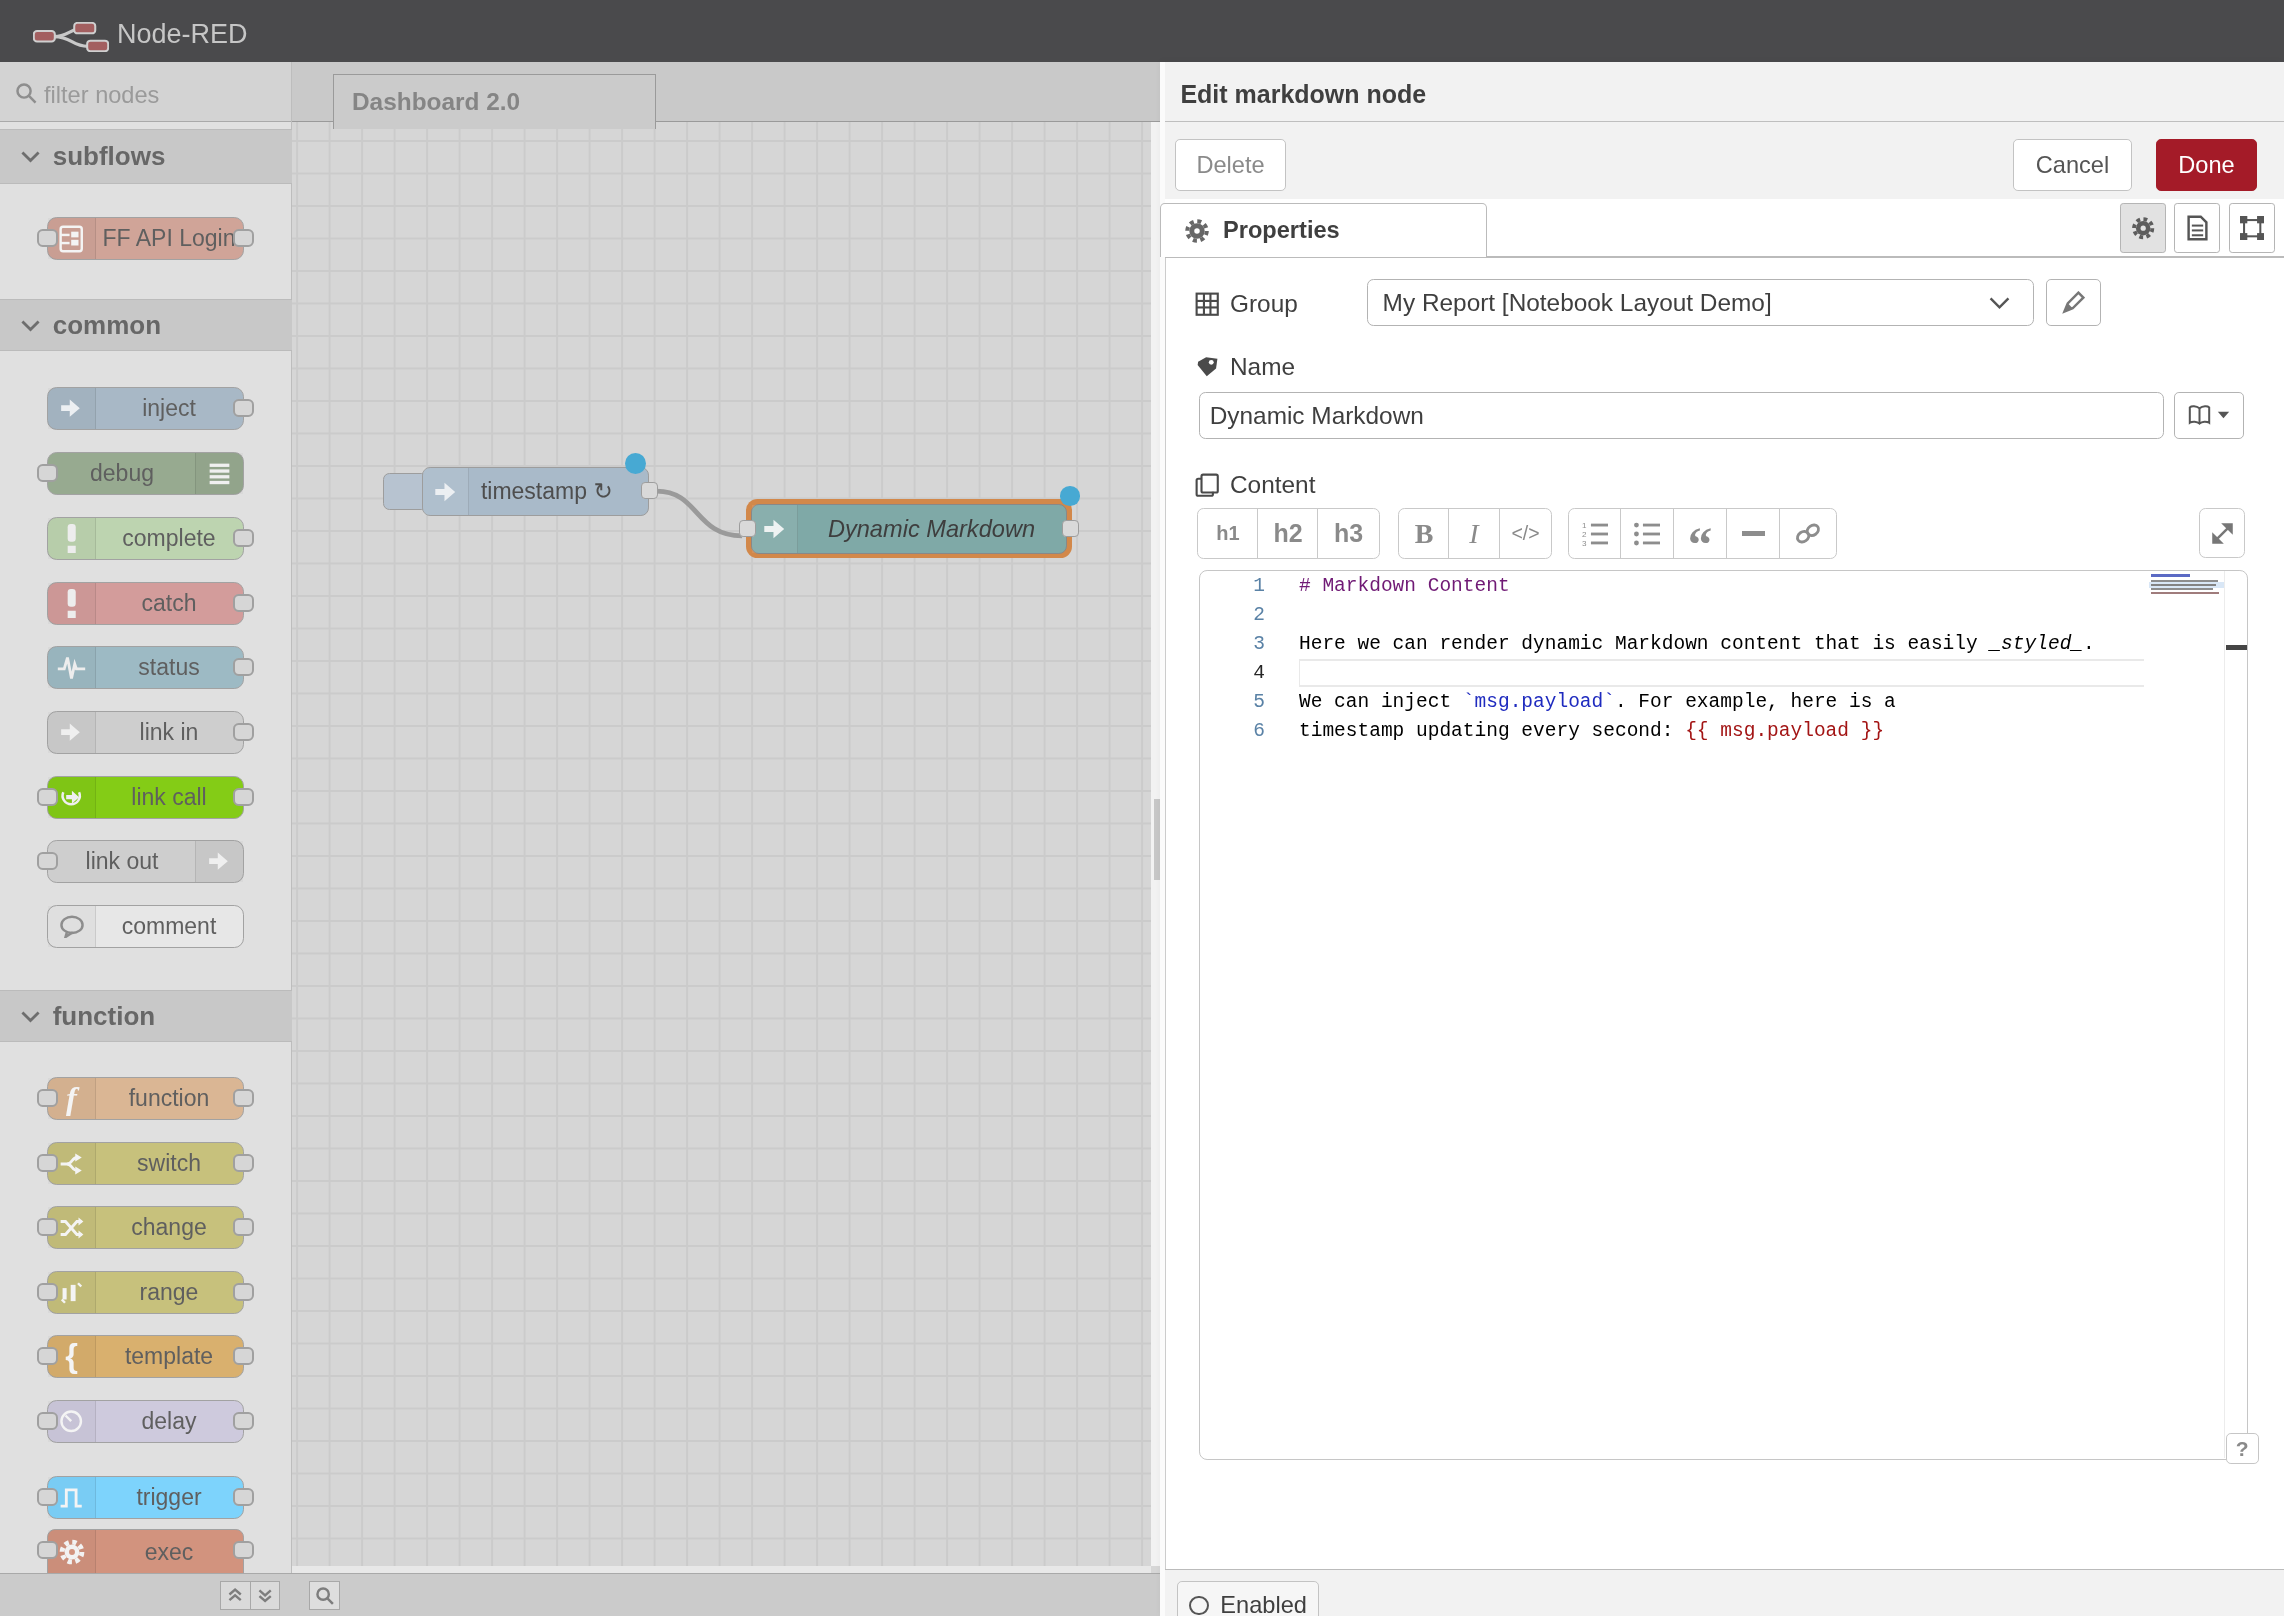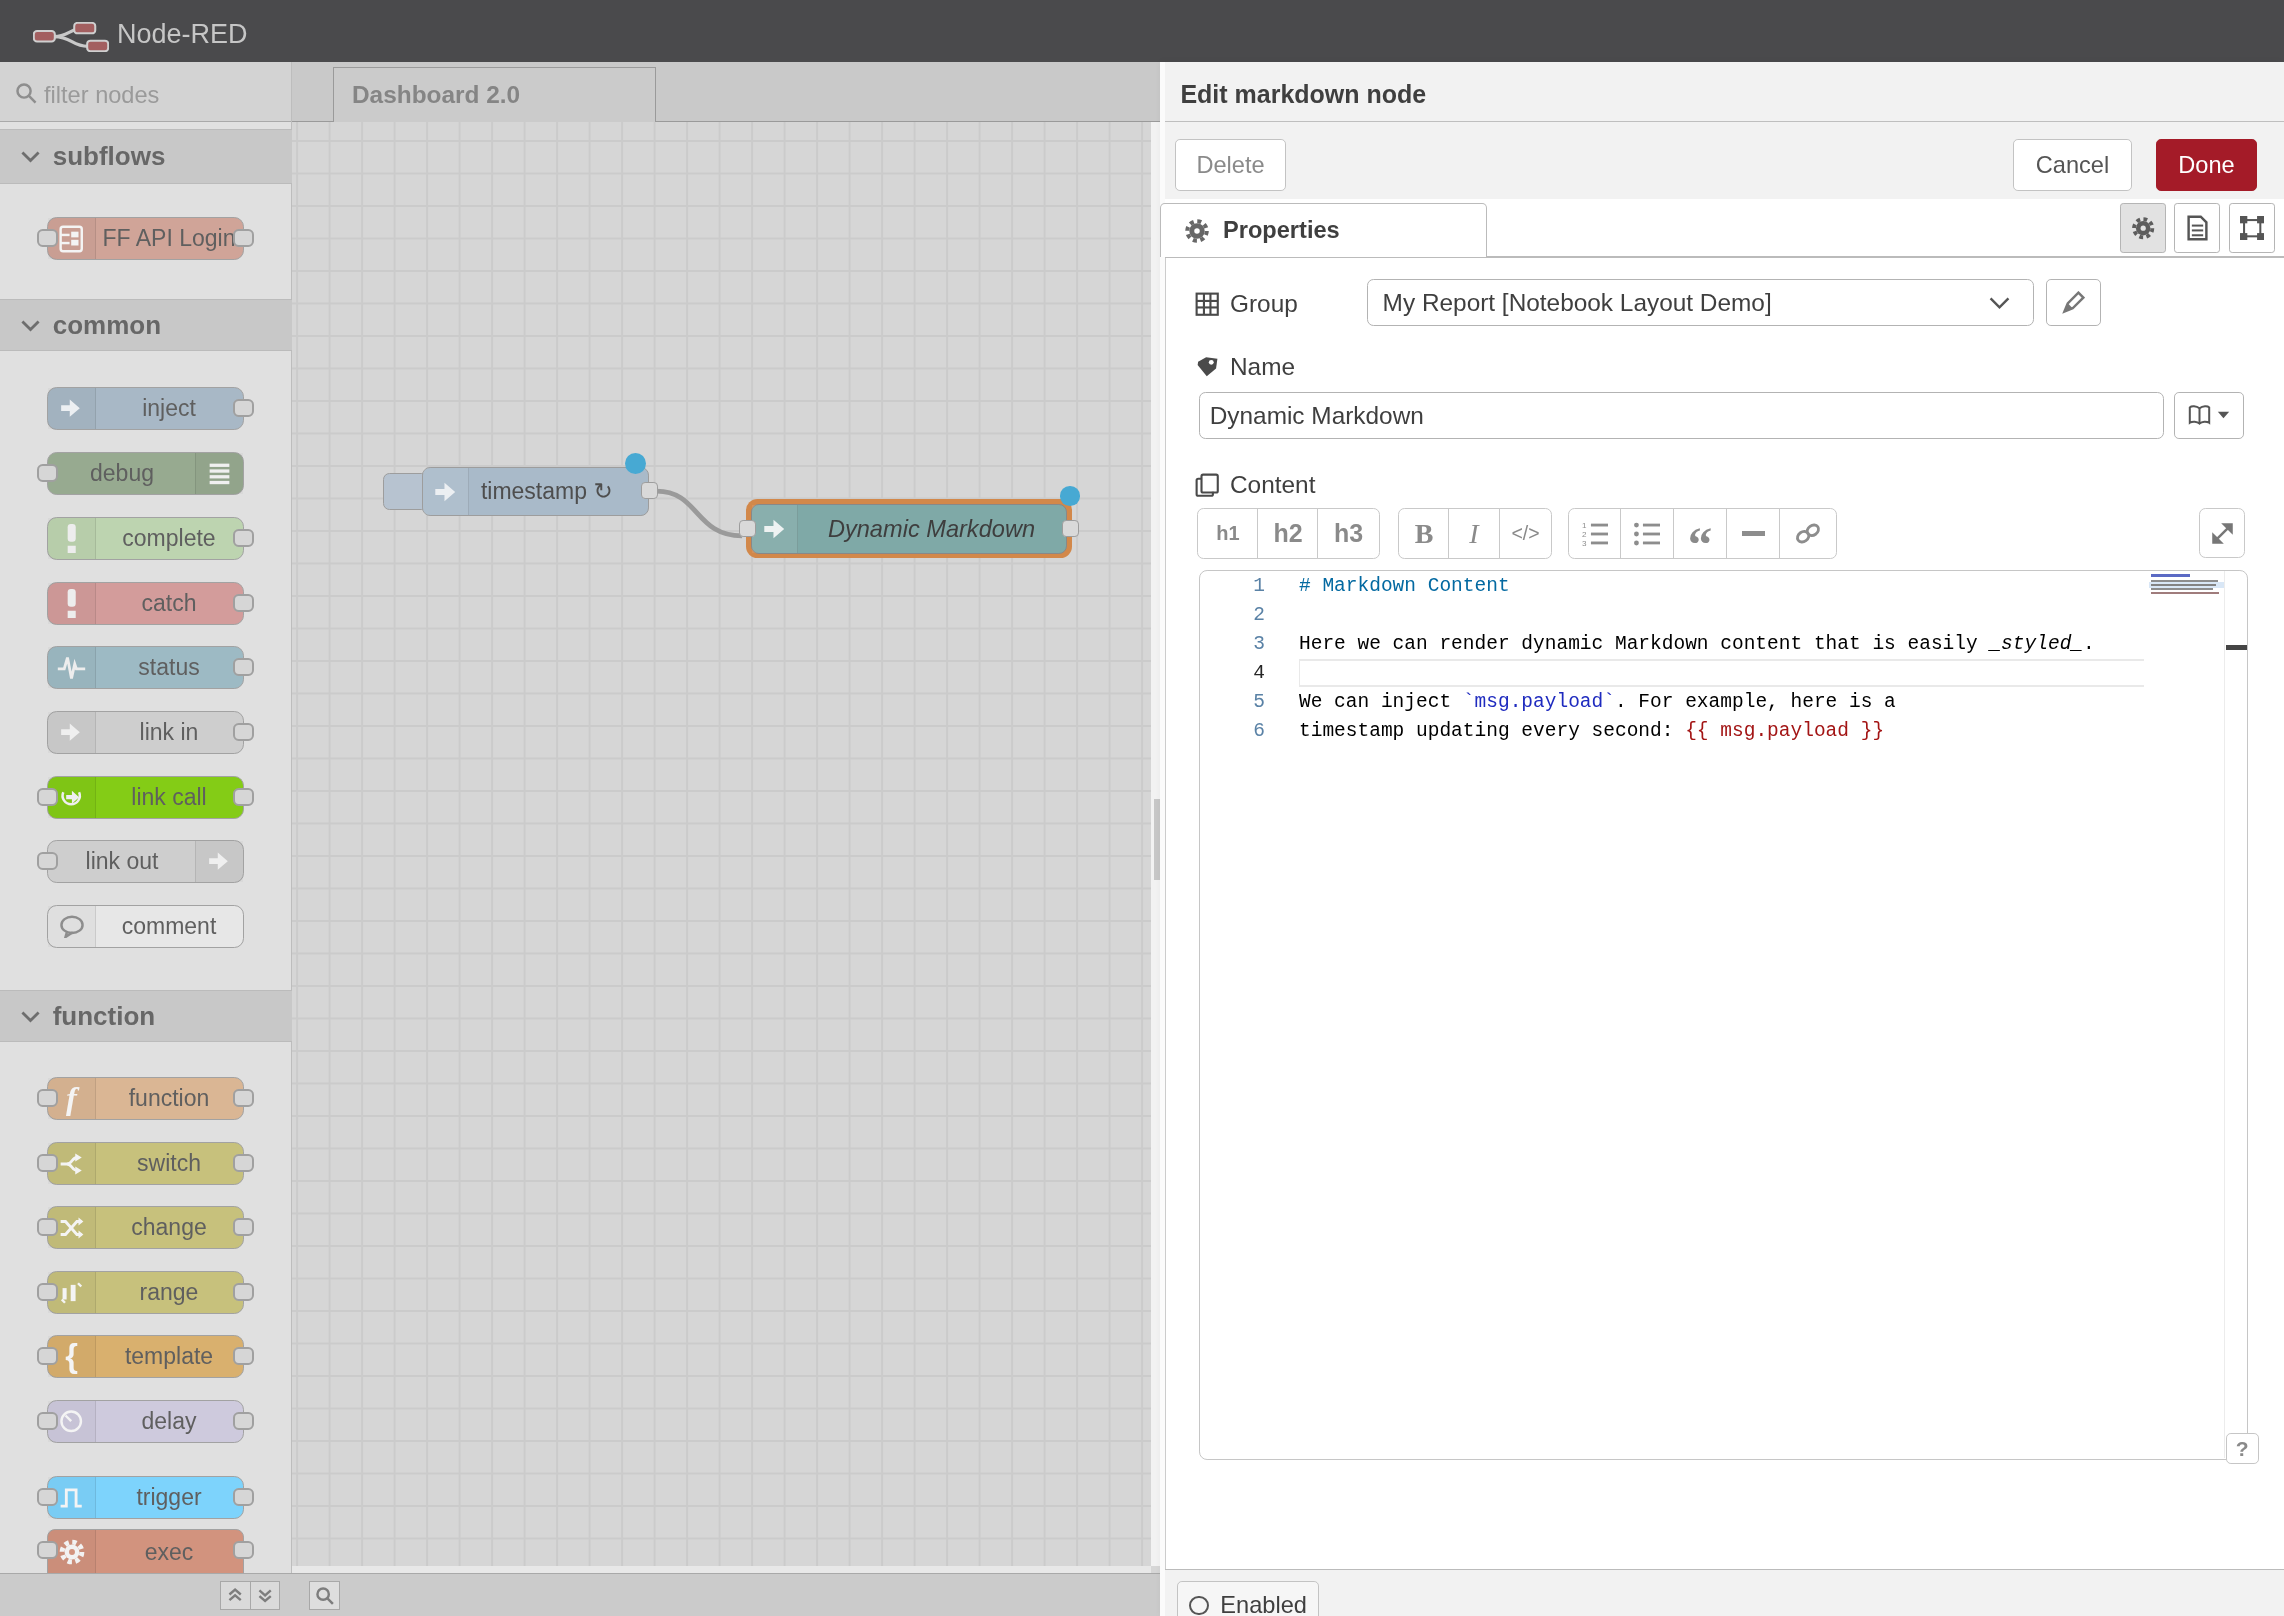--- a/index.html
+++ b/index.html
@@ -18,21 +18,21 @@
 .mono{font-family:"Liberation Mono",monospace;}
 .flbl{position:absolute;font-size:24.4px;color:#3f3f3f;display:flex;align-items:center;}
 </style>
 </head>
 <body>
 <div id="stage">
 
 <div class="abs" style="left:292px;top:122px;width:859px;height:1444px;background:#d6d6d6;background-image:linear-gradient(#cbcbcb 1.6px,transparent 1.6px),linear-gradient(90deg,#cbcbcb 1.6px,transparent 1.6px);background-size:32.5px 32.5px;background-position:4.1px 18px;"></div>
 
 <div class="abs" style="left:292px;top:62px;width:872px;height:60px;background:#c9c9c9;border-bottom:1.6px solid #9a9a9a;box-sizing:border-box;"></div>
-<div class="abs" style="left:333px;top:67px;width:323px;height:55px;background:#cbcbcb;border:1.6px solid #9a9a9a;border-bottom:none;box-sizing:border-box;display:flex;align-items:center;">
+<div class="abs" style="left:333px;top:74px;width:323px;height:55px;background:#cbcbcb;border:1.6px solid #9a9a9a;border-bottom:none;box-sizing:border-box;display:flex;align-items:center;">
       <span style="margin-left:18px;font-size:24.4px;font-weight:bold;color:#858585;">Dashboard 2.0</span>
     </div>
 
 <div class="abs" style="left:1151px;top:122px;width:10.6px;height:1444px;background:#f2f2f2;"></div>
 <div class="abs" style="left:1154px;top:799px;width:6.5px;height:81px;background:#c7c7c7;"></div>
 <div class="abs" style="left:292px;top:1566px;width:859px;height:7.3px;background:#e8e8e8;"></div>
 <div class="abs" style="left:292px;top:1573px;width:872px;height:43px;background:#cbcbcb;border-top:1.6px solid #a9a9a9;box-sizing:border-box;"></div>
 <div class="abs" style="left:309px;top:1581px;width:31px;height:29px;background:#dedede;border:1.6px solid #a8a8a8;box-sizing:border-box;display:flex;align-items:center;justify-content:center;">
       <svg width="19.5" height="19.5" viewBox="0 0 24 24">
         <circle cx="10" cy="10" r="7" fill="none" stroke="#7d7d7d" stroke-width="3"></circle>
@@ -468,21 +468,21 @@
         <g stroke="#777" stroke-width="3" fill="#777">
           <line x1="8" y1="20" x2="24" y2="4"></line>
           <path d="M16 3 h9 v9 z"></path>
           <path d="M12 25 H3 v-9 z"></path>
         </g>
       </svg>
     </div>
 
 <div class="abs" style="left:1199px;top:570px;width:1049px;height:890px;background:#fff;border:1.6px solid #c6c6c6;border-radius:8.1px;box-sizing:border-box;overflow:hidden;">
   <div class="abs mono" style="left:0;top:0.8px;width:65px;font-size:19.5px;line-height:29px;color:#5a82a6;text-align:right;">1<br>2<br>3<br><span style="color:#262626;">4</span><br>5<br>6</div>
-  <div class="abs mono" style="left:99px;top:0.8px;font-size:19.5px;line-height:29px;white-space:pre;color:#000;"><span style="color:#0369a1;"># Markdown Content</span>
+  <div class="abs mono" style="left:99px;top:0.8px;font-size:19.5px;line-height:29px;white-space:pre;color:#000;"><span style="color:#701a75;"># Markdown Content</span>
 
 Here we can render dynamic Markdown content that is easily <i>_styled_</i>.
 
 We can inject <span style="color:#1f2bbf;">`msg.payload`</span>. For example, here is a
 timestamp updating every second: <span style="color:#a31515;">{{ msg.payload }}</span></div>
   <div class="abs" style="left:99px;top:88px;width:845px;height:28.4px;border-top:2.4px solid #e9e9e9;border-bottom:2.4px solid #e9e9e9;border-left:1.6px solid #e9e9e9;box-sizing:border-box;"></div>
 
   <div class="abs" style="left:949px;top:0;width:76px;height:887px;background:#fff;border-right:1.6px solid #ececec;box-sizing:border-box;">
     <div class="abs" style="left:1.6px;top:3.2px;width:39px;height:2.4px;background:#5b6ac4;"></div>
     <div class="abs" style="left:1.6px;top:9px;width:67px;height:2.4px;background:#8d8d8d;"></div>

